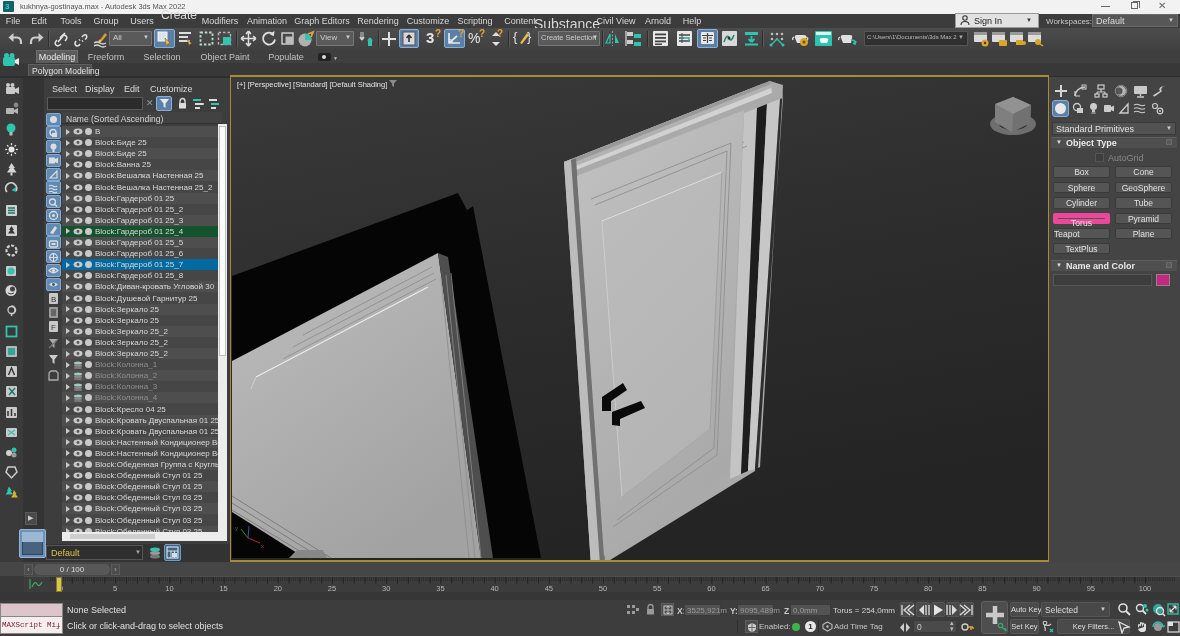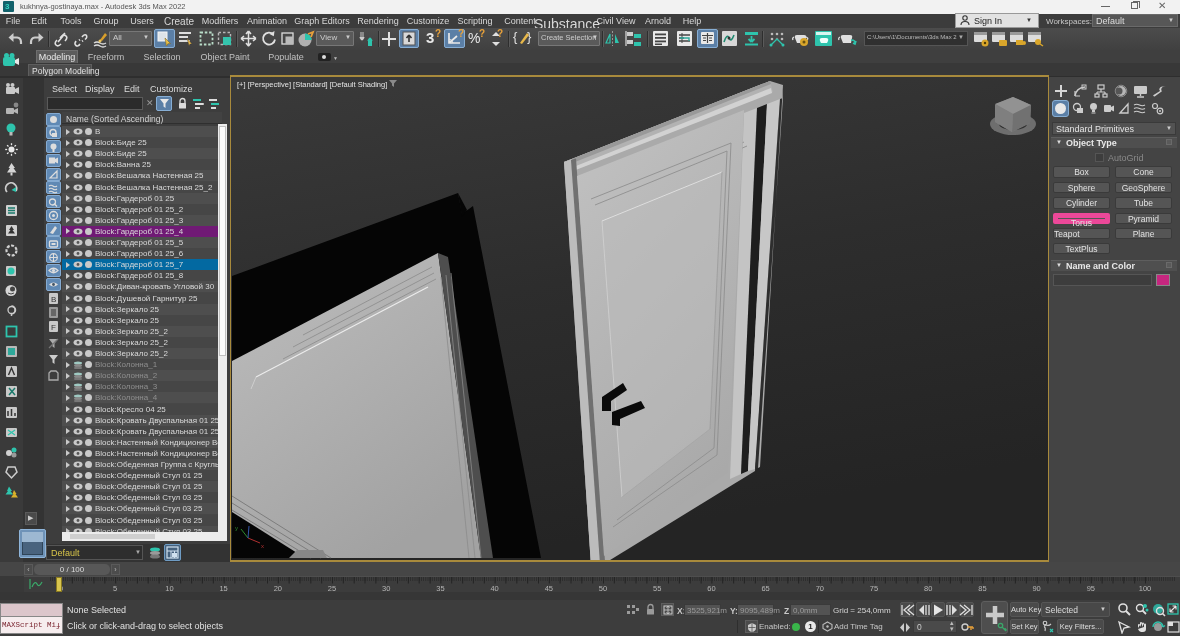--- a/index.html
+++ b/index.html
@@ -16,21 +16,21 @@
 <div class="a" style="left:1101px;top:6px;width:9px;height:1px;background:#666"></div>
 <div class="a" style="left:1131px;top:2px;width:7px;height:7px;border:1px solid #666"></div>
 <div class="a" style="left:1133px;top:1px;width:7px;height:7px;border:1px solid #666;border-bottom:none;border-left:none"></div>
 <div class="a" style="left:1158px;top:0px;font-size:10px;color:#666">✕</div>
 <div class="a" style="left:0;top:14px;width:1180px;height:14px;background:#3c3c3c"></div>
 <div class="a tc" style="left:13px;top:16px;font-size:9px;color:#d8d8d8;white-space:nowrap">File</div>
 <div class="a tc" style="left:39px;top:16px;font-size:9px;color:#d8d8d8;white-space:nowrap">Edit</div>
 <div class="a tc" style="left:71px;top:16px;font-size:9px;color:#d8d8d8;white-space:nowrap">Tools</div>
 <div class="a tc" style="left:106px;top:16px;font-size:9px;color:#d8d8d8;white-space:nowrap">Group</div>
 <div class="a tc" style="left:142px;top:16px;font-size:9px;color:#d8d8d8;white-space:nowrap">Users</div>
-<div class="a tc" style="left:179px;top:16px;font-size:10px;color:#d8d8d8;white-space:nowrap">Create</div>
+<div class="a tc" style="left:179px;top:8px;font-size:12px;color:#d8d8d8;white-space:nowrap">Create</div>
 <div class="a tc" style="left:220px;top:16px;font-size:9px;color:#d8d8d8;white-space:nowrap">Modifiers</div>
 <div class="a tc" style="left:267px;top:16px;font-size:9px;color:#d8d8d8;white-space:nowrap">Animation</div>
 <div class="a tc" style="left:322px;top:16px;font-size:9px;color:#d8d8d8;white-space:nowrap">Graph Editors</div>
 <div class="a tc" style="left:378px;top:16px;font-size:9px;color:#d8d8d8;white-space:nowrap">Rendering</div>
 <div class="a tc" style="left:428px;top:16px;font-size:9px;color:#d8d8d8;white-space:nowrap">Customize</div>
 <div class="a tc" style="left:475px;top:16px;font-size:9px;color:#d8d8d8;white-space:nowrap">Scripting</div>
 <div class="a tc" style="left:520px;top:16px;font-size:9px;color:#d8d8d8;white-space:nowrap">Content</div>
 <div class="a tc" style="left:567px;top:16px;font-size:14px;color:#d8d8d8;white-space:nowrap">Substance</div>
 <div class="a tc" style="left:616px;top:16px;font-size:9px;color:#d8d8d8;white-space:nowrap">Civil View</div>
 <div class="a tc" style="left:658px;top:16px;font-size:9px;color:#d8d8d8;white-space:nowrap">Arnold</div>
@@ -557,21 +557,21 @@
 </div>
 <div class="a" style="left:0;top:88.8px;width:156px;height:11.1px;background:#4e4e4e">
 <span class="a" style="left:4px;top:2.5px;width:0;height:0;border-left:4px solid #c9c9c9;border-top:3px solid transparent;border-bottom:3px solid transparent"></span>
 <svg class="a" style="left:11px;top:2px" width="10" height="7" viewBox="0 0 10 7">
           <ellipse cx="5" cy="3.5" rx="4.5" ry="3" fill="#c9c9c9"></ellipse>
           <circle cx="5" cy="3.5" r="1.4" fill="#555"></circle>
         </svg>
 <span class="a" style="left:23px;top:2px;width:7px;height:7px;background:#c9c9c9;border-radius:50%"></span>
 <span class="a" style="left:33px;top:1px;font-size:8px;color:#dadada;white-space:nowrap">Block:Гардероб 01 25_3</span>
 </div>
-<div class="a" style="left:0;top:99.9px;width:156px;height:11.1px;background:#701a75">
+<div class="a" style="left:0;top:99.9px;width:156px;height:11.1px;background:#14532d">
 <span class="a" style="left:4px;top:2.5px;width:0;height:0;border-left:4px solid #c9c9c9;border-top:3px solid transparent;border-bottom:3px solid transparent"></span>
 <svg class="a" style="left:11px;top:2px" width="10" height="7" viewBox="0 0 10 7">
           <ellipse cx="5" cy="3.5" rx="4.5" ry="3" fill="#c9c9c9"></ellipse>
           <circle cx="5" cy="3.5" r="1.4" fill="#555"></circle>
         </svg>
 <span class="a" style="left:23px;top:2px;width:7px;height:7px;background:#c9c9c9;border-radius:50%"></span>
 <span class="a" style="left:33px;top:1px;font-size:8px;color:#dadada;white-space:nowrap">Block:Гардероб 01 25_4</span>
 </div>
 <div class="a" style="left:0;top:111.0px;width:156px;height:11.1px;background:#4e4e4e">
 <span class="a" style="left:4px;top:2.5px;width:0;height:0;border-left:4px solid #c9c9c9;border-top:3px solid transparent;border-bottom:3px solid transparent"></span>
@@ -1705,21 +1705,21 @@
     </svg>
 <div class="a" style="left:677px;top:606px;font-size:8.5px;color:#c8c8c8;font-weight:bold">X:</div>
 <div class="a" style="left:684px;top:604px;width:37px;height:12px;background:#535353;border:1px solid #3a3a3a"></div>
 <div class="a" style="left:687px;top:606px;font-size:8px;color:#9a9a9a;white-space:nowrap">3525,921m</div>
 <div class="a" style="left:730px;top:606px;font-size:8.5px;color:#c8c8c8;font-weight:bold">Y:</div>
 <div class="a" style="left:737px;top:604px;width:37px;height:12px;background:#535353;border:1px solid #3a3a3a"></div>
 <div class="a" style="left:740px;top:606px;font-size:8px;color:#9a9a9a;white-space:nowrap">9095,489m</div>
 <div class="a" style="left:784px;top:606px;font-size:8.5px;color:#c8c8c8;font-weight:bold">Z:</div>
 <div class="a" style="left:790px;top:604px;width:41px;height:12px;background:#535353;border:1px solid #3a3a3a"></div>
 <div class="a" style="left:793px;top:606px;font-size:8px;color:#9a9a9a;white-space:nowrap">0,0mm</div>
-<div class="a" style="left:833px;top:606px;font-size:8px;color:#d5d5d5;white-space:nowrap">Grid = 254,0mm</div>
+<div class="a" style="left:833px;top:606px;font-size:8px;color:#d5d5d5;white-space:nowrap">Torus = 254,0mm</div>
 <div class="a" style="left:737px;top:620px;width:1px;height:13px;background:#2e2e2e"></div>
 <div class="a" style="left:745px;top:620px;width:13px;height:13px;background:#4c4c4c;border:1px solid #5e5e5e"></div>
 <svg class="a" style="left:747px;top:622px" width="10" height="10" viewBox="0 0 10 10">
       <path d="M5 1 L9 3 V6 Q9 9 5 10 Q1 9 1 6 V3 Z" fill="#ccc"></path>
       <path d="M5 1 L5 10 M1.5 5.5 H8.5" stroke="#555" stroke-width="0.8"></path>
     </svg>
 <div class="a" style="left:759px;top:622px;font-size:8px;color:#c8c8c8;white-space:nowrap">Enabled:</div>
 <div class="a" style="left:792px;top:623px;width:8px;height:8px;background:#39b54a;border-radius:50%"></div>
 <div class="a" style="left:805px;top:621px;width:11px;height:11px;background:#e8e8e8;border-radius:50%;text-align:center;font-size:8px;font-weight:bold;color:#222;line-height:11px">1</div>
 <div class="a" style="left:818px;top:620px;width:1px;height:13px;background:#2e2e2e"></div>
@@ -1773,21 +1773,21 @@
 <div class="a" style="left:1010px;top:602px;width:29px;height:15px;background:#4a4a4a;border:1px solid #565656;border-radius:2px;font-size:7.5px;color:#ddd;text-align:center;line-height:14px;white-space:nowrap">Auto Key</div>
 <div class="a" style="left:1041px;top:602px;width:69px;height:15px;background:#484848;border:1px solid #565656;border-radius:2px"></div>
 <div class="a" style="left:1045px;top:605px;font-size:8.5px;color:#ddd">Selected</div>
 <div class="a" style="left:1100px;top:606px;font-size:6px;color:#ccc">▼</div>
 <div class="a" style="left:1010px;top:619px;width:29px;height:15px;background:#4a4a4a;border:1px solid #565656;border-radius:2px;font-size:7.5px;color:#ddd;text-align:center;line-height:14px;white-space:nowrap">Set Key</div>
 <svg class="a" style="left:1041px;top:620px" width="13" height="13" viewBox="0 0 13 13">
       <circle cx="4" cy="3" r="1.8" fill="none" stroke="#ccc" stroke-width="1.1"></circle>
       <path d="M5 5 Q8 6 10 4 M3 6 Q5 8 4 11 M5 5 L3 6" stroke="#ccc" stroke-width="1.1" fill="none"></path>
       <path d="M9 9 L12 12 M12 9 L9 12" stroke="#2ec4ad" stroke-width="1.2"></path>
     </svg>
-<div class="a" style="left:1057px;top:619px;width:47px;height:15px;background:#4a4a4a;border:1px solid #565656;border-radius:2px;font-size:7.5px;color:#ddd;text-align:center;line-height:14px;white-space:nowrap">Key Filters...</div>
+<div class="a" style="left:1057px;top:619px;width:73px;height:15px;background:#4a4a4a;border:1px solid #565656;border-radius:2px;font-size:7.5px;color:#ddd;text-align:center;line-height:14px;white-space:nowrap">Key Filters...</div>
 <svg class="a" style="left:1117px;top:602px" width="15" height="15" viewBox="0 0 15 15">
       <circle cx="6" cy="6" r="4" fill="none" stroke="#e0e0e0" stroke-width="1.6"></circle>
       <path d="M9 9 L13 13" stroke="#e0e0e0" stroke-width="2"></path>
     </svg>
 <svg class="a" style="left:1134px;top:602px" width="15" height="15" viewBox="0 0 15 15">
       <circle cx="6" cy="6" r="3.5" fill="none" stroke="#e0e0e0" stroke-width="1.4"></circle>
       <path d="M8.5 8.5 L12 12" stroke="#e0e0e0" stroke-width="1.8"></path>
       <circle cx="11" cy="4" r="2" fill="#2ec4ad"></circle>
       <circle cx="13" cy="8" r="1.5" fill="#2ec4ad"></circle>
     </svg>

